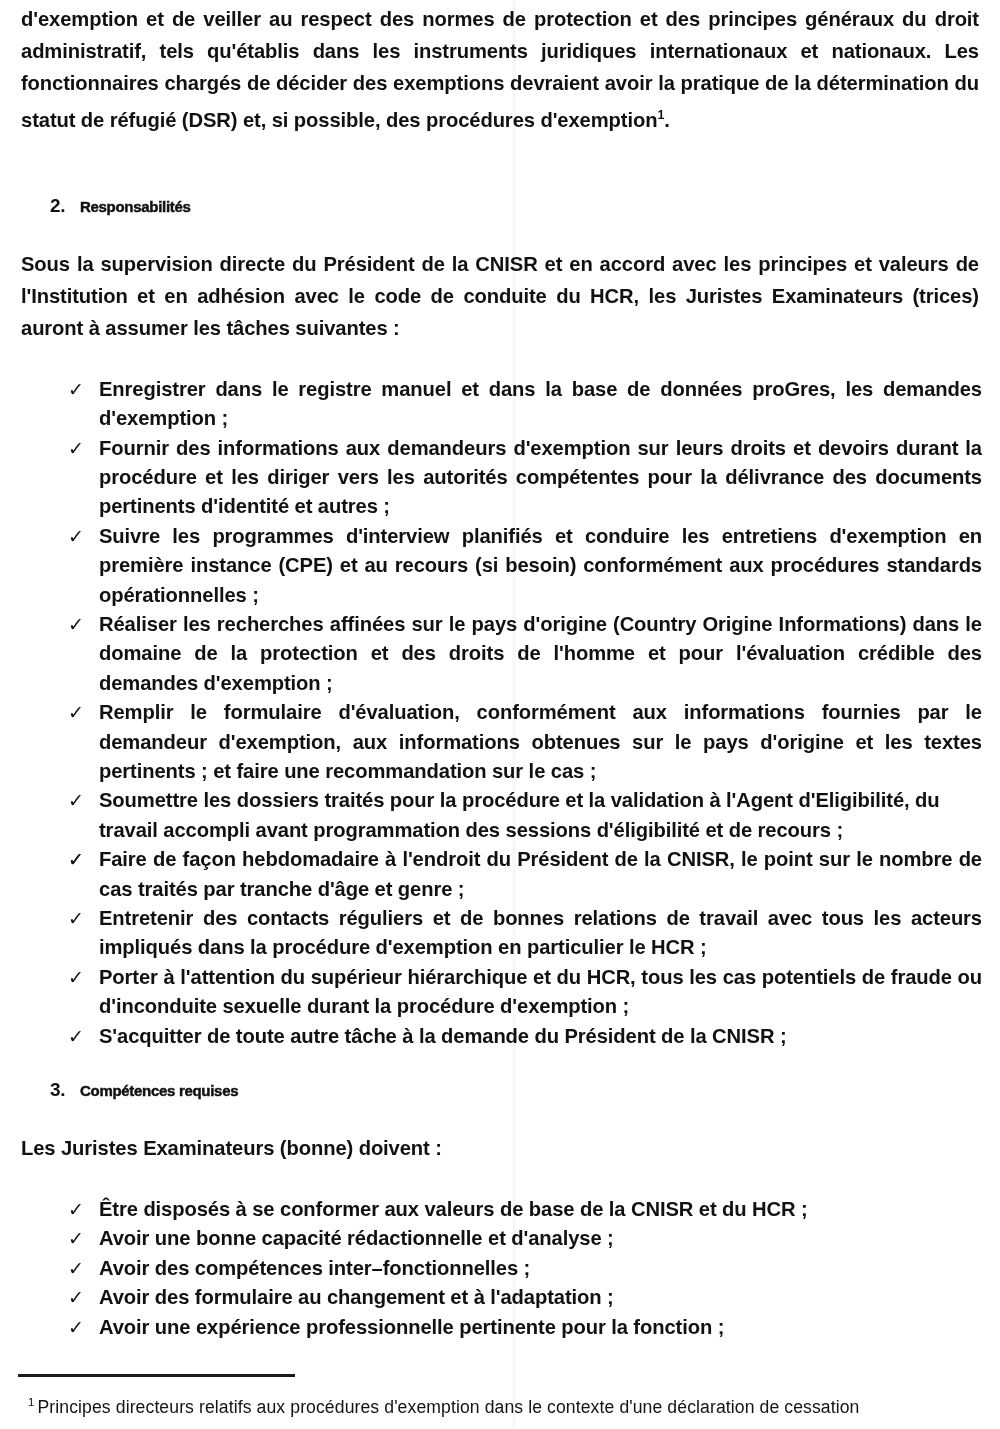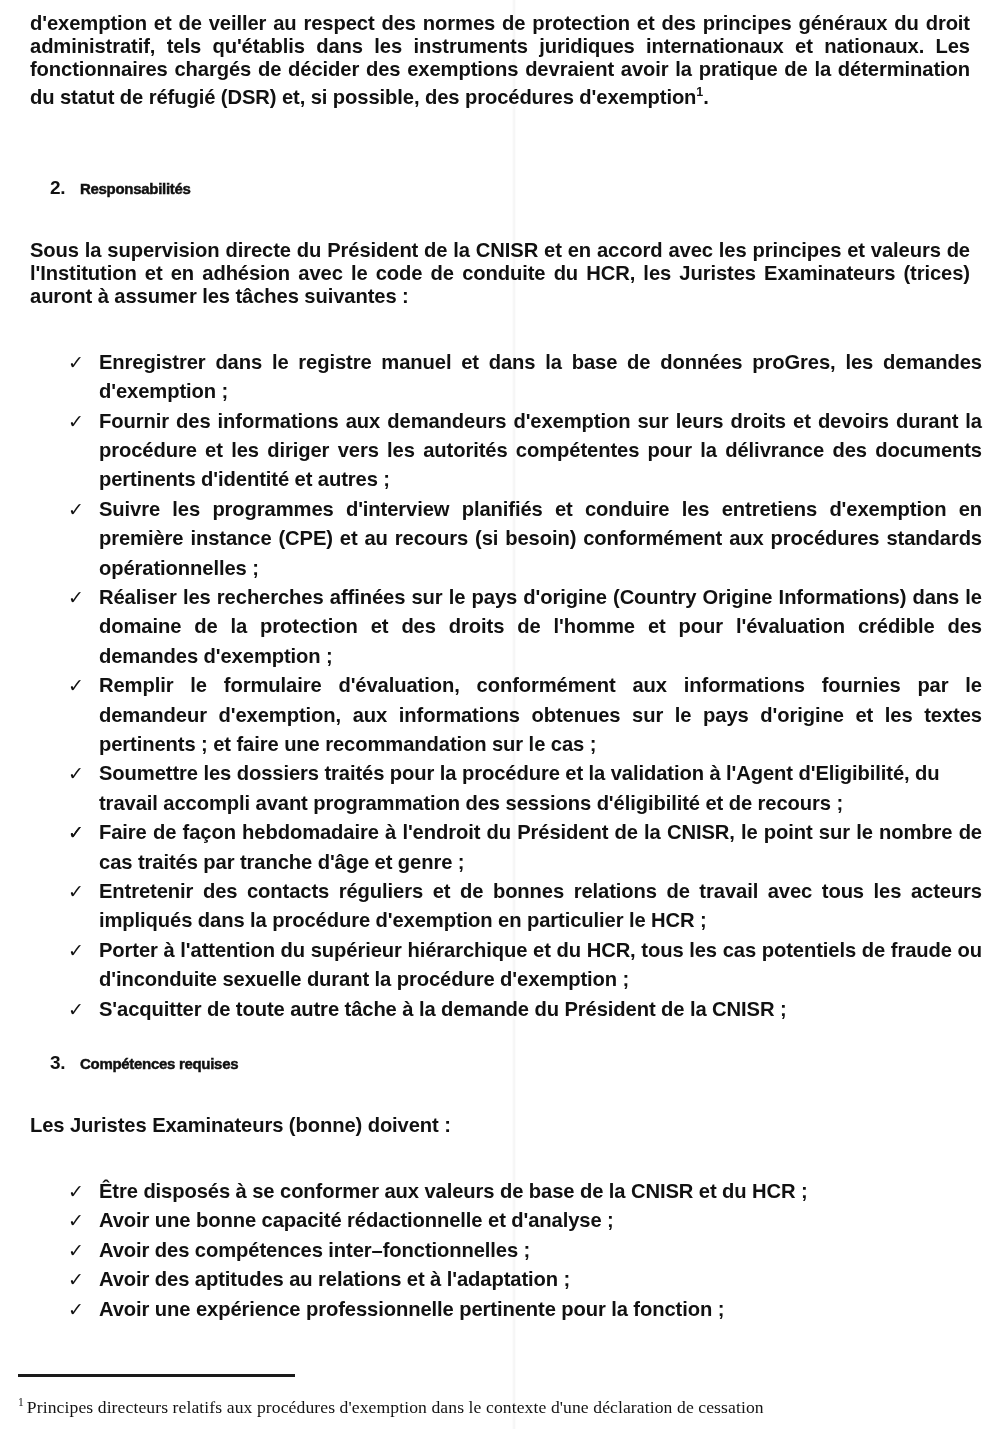--- a/index.html
+++ b/index.html
@@ -43,23 +43,23 @@
   }
 
   .content {
     position: absolute;
     left: 18px;
     top: 0;
     width: 964px;
   }
 
   p.body-para {
-    margin: 12px;
+    margin: 3px;
     font-size: 20.2px;
-    line-height: 23px;
+    line-height: 32px;
     text-align: justify;
     text-justify: inter-word;
     letter-spacing: -0.1px;
     font-weight: 600;
   }
 
   .para-gap-lg { height: 28px; }
 
   .heading-row {
     display: flex;
@@ -117,25 +117,25 @@
     top: 1374px;
     width: 964px;
   }
   .footnote-rule {
     width: 277px;
     height: 2.5px;
     background: #1a1a1a;
     margin: 0 0 14px 0;
   }
   .footnote-text {
-    font-family: Liberation Serif, serif;
+    font-family: Liberation Sans, sans-serif;
     font-size: 17.6px;
     line-height: 22px;
     color: #131313;
-    margin: 0;
+    margin: 10px;
     letter-spacing: 0.1px;
   }
   .footnote-text sup {
     font-size: 11.5px;
     vertical-align: super;
     padding-right: 3px;
   }
   sup.fn-marker {
     font-size: 12.5px;
     vertical-align: super;
@@ -193,21 +193,21 @@
     <div class="para-gap-lg"></div>
 
     <p class="body-para">Les Juristes Examinateurs (bonne) doivent :</p>
 
     <div class="para-gap-lg"></div>
 
     <ul class="check-list">
       <li class="no-justify"><span class="check-icon">✓</span><span>Être disposés à se conformer aux valeurs de base de la CNISR et du HCR ;</span></li>
       <li class="no-justify"><span class="check-icon">✓</span><span>Avoir une bonne capacité rédactionnelle et d'analyse ;</span></li>
       <li class="no-justify"><span class="check-icon">✓</span><span>Avoir des compétences inter–fonctionnelles ;</span></li>
-      <li class="no-justify"><span class="check-icon">✓</span><span>Avoir des aptitudes au relations et à l'adaptation ;</span></li>
+      <li class="no-justify"><span class="check-icon">✓</span><span>Avoir des formulaire au changement et à l'adaptation ;</span></li>
       <li class="no-justify"><span class="check-icon">✓</span><span>Avoir une expérience professionnelle pertinente pour la fonction ;</span></li>
 
     </ul>
 
   </div>
 
   <div class="footnote-area">
     <div class="footnote-rule"></div>
     <p class="footnote-text"><sup>1</sup><span>Principes directeurs relatifs aux procédures d'exemption dans le contexte d'une déclaration de cessation</span></p>
   </div>

